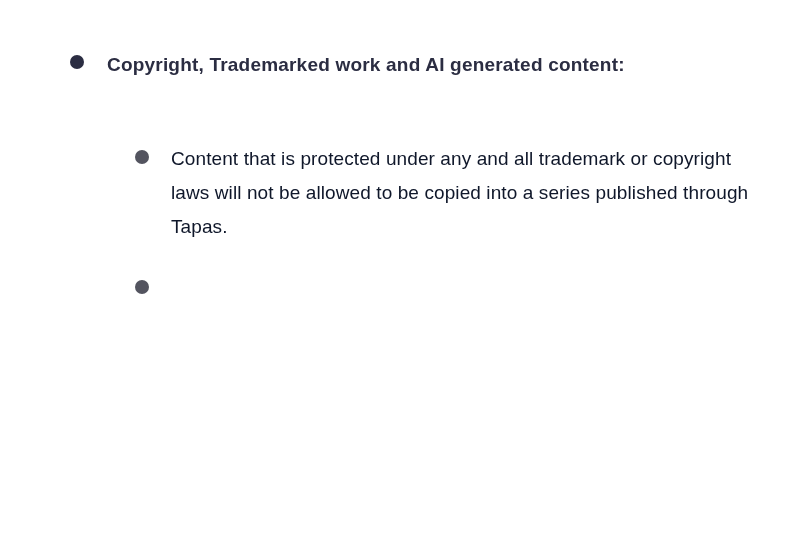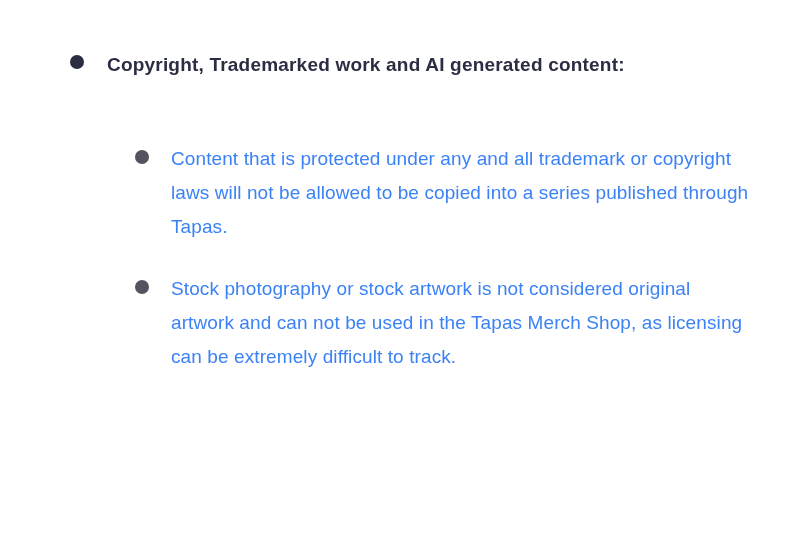--- a/index.html
+++ b/index.html
@@ -44,21 +44,21 @@
     flex: none;
     width: 5px;
     height: 5px;
     border-radius: 50%;
     background: #53545f;
     margin: 15px 15px 0 100px;
   }
   .sub-text {
     font-size: 19px;
     line-height: 34px;
-    color: #3b82f6;
+    color: #0f172a;
     white-space: pre-line;
     letter-spacing: 0.1px;
   }
 </style>
 </head>
 <body>
 
 <div class="page">
 
   <div class="heading-item">
@@ -68,19 +68,16 @@
 
   <ul class="sublist">
     <li>
       <span class="sub-bullet"></span>
       <span class="sub-text">Content that is protected under any and all trademark or copyright
 laws will not be allowed to be copied into a series published through
 Tapas.</span>
     </li>
     <li>
       <span class="sub-bullet"></span>
-      <span class="sub-text">Stock photography or stock artwork is not considered original
-artwork and can not be used in the Tapas Merch Shop, as licensing
-can be extremely difficult to track.</span>
     </li>
   </ul>
 
 </div>
 
 </body></html>

